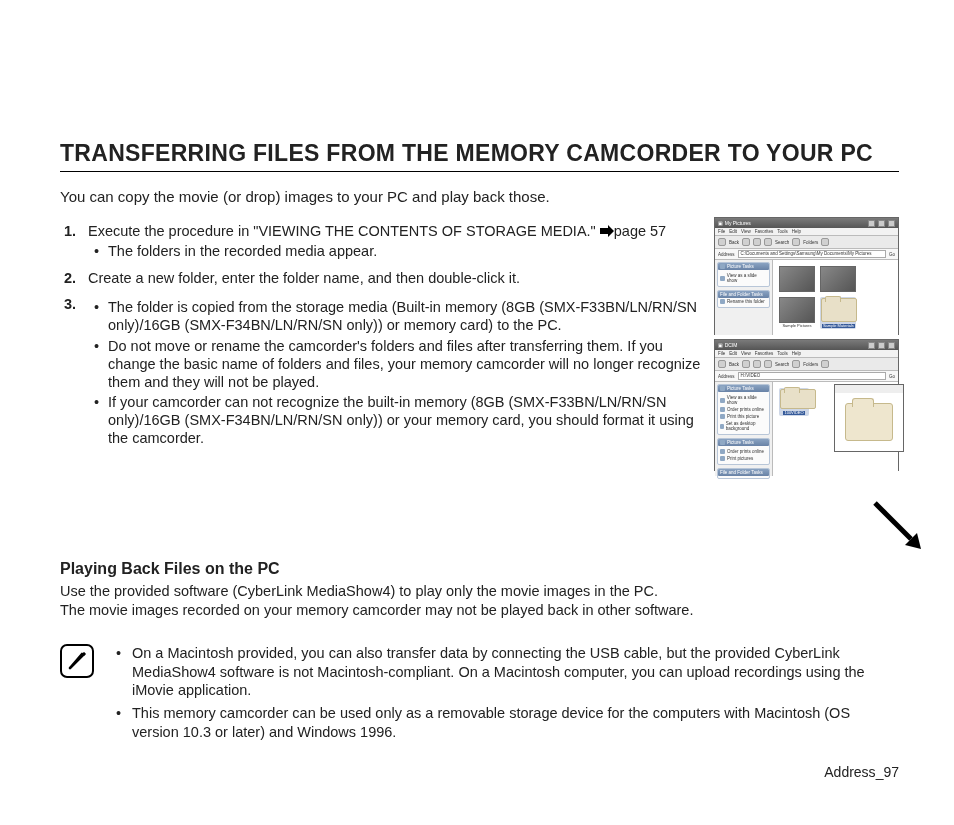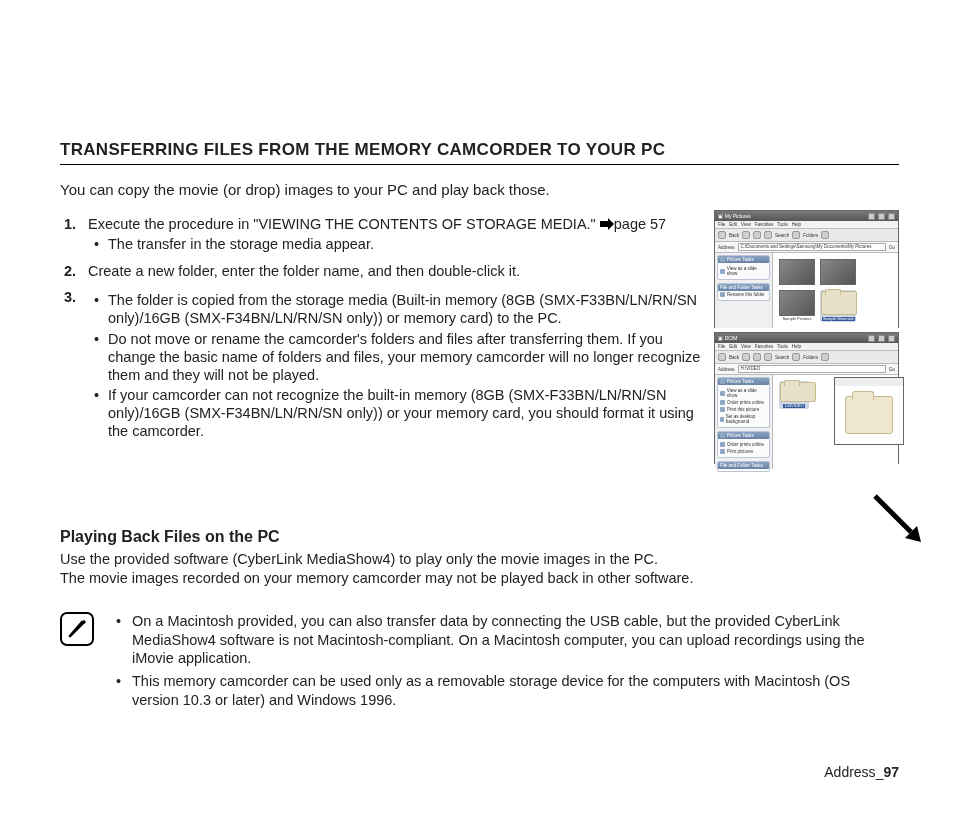--- a/index.html
+++ b/index.html
@@ -6,21 +6,21 @@
   body {
     width: 954px;
     height: 825px;
     background: #fff;
     font-family: Arial, Helvetica, sans-serif;
     color: #222;
     position: relative;
     padding: 60px 55px 50px 60px;
   }
   .h1 {
-    font-size: 17px;
+    font-size: 23px;
     font-weight: bold;
     letter-spacing: 0.3px;
     border-bottom: 1.5px solid #000;
     padding-bottom: 4px;
     margin-top: 80px;
     margin-bottom: 16px;
   }
   .intro {
     font-size: 15px;
     margin-bottom: 18px;
@@ -44,21 +44,21 @@
     display: flex;
     font-size: 14.5px;
     margin-top: 2px;
     line-height: 1.25;
   }
   .bullets .dot { width: 20px; flex: 0 0 20px; text-align: left; padding-left: 6px;}
   .arrow-tag { display:inline-block; vertical-align:middle; }
   .h2 {
     font-size: 16px;
     font-weight: bold;
-    margin-top: 60px;
+    margin-top: 85px;
     margin-bottom: 4px;
   }
   .p { font-size: 14.5px; line-height: 1.3; }
   .notebox {
     display: flex;
     margin-top: 24px;
     align-items: flex-start;
     gap: 18px;
   }
   .noteicon {
@@ -69,21 +69,21 @@
     flex: 0 0 34px;
   }
   .notebullets .b { display:flex; font-size:14.5px; line-height:1.3; margin-bottom:4px;}
   .notebullets .dot { width:20px; flex:0 0 20px; padding-left:4px;}
   .footer {
     position: absolute;
     right: 55px;
     bottom: 45px;
     font-size: 14px;
   }
-  .footer b { font-weight: bold; }
+  .footer b { font-weight: normal; }
 
   
   .win {
     border: 1px solid #666;
     background: #eee;
     font-size: 5px;
     color: #333;
     margin-bottom: 4px;
     position: relative;
   }
@@ -309,21 +309,21 @@
     <div class="t">
       <span>Execute the procedure in "VIEWING THE CONTENTS OF STORAGE MEDIA." </span>
       <span class="arrow-tag">
         <svg width="14" height="12" viewBox="0 0 14 12">
             <polygon points="0,3 8,3 8,0 14,6 8,12 8,9 0,9" fill="#000"></polygon>
           </svg>
       </span><span>page 57</span>
       <div class="bullets">
         <div class="b">
             <span class="dot">•</span>
-            <span>The transfer in the storage media appear.</span>
+            <span>The folders in the recorded media appear.</span>
           </div>
       </div>
     </div>
   </div>
   <div class="onum">
     <div class="n">2.</div>
     <div class="t"><span>Create a new folder, enter the folder name, and then double-click it.</span></div>
   </div>
   <div class="onum">
     <div class="n">3.</div>

